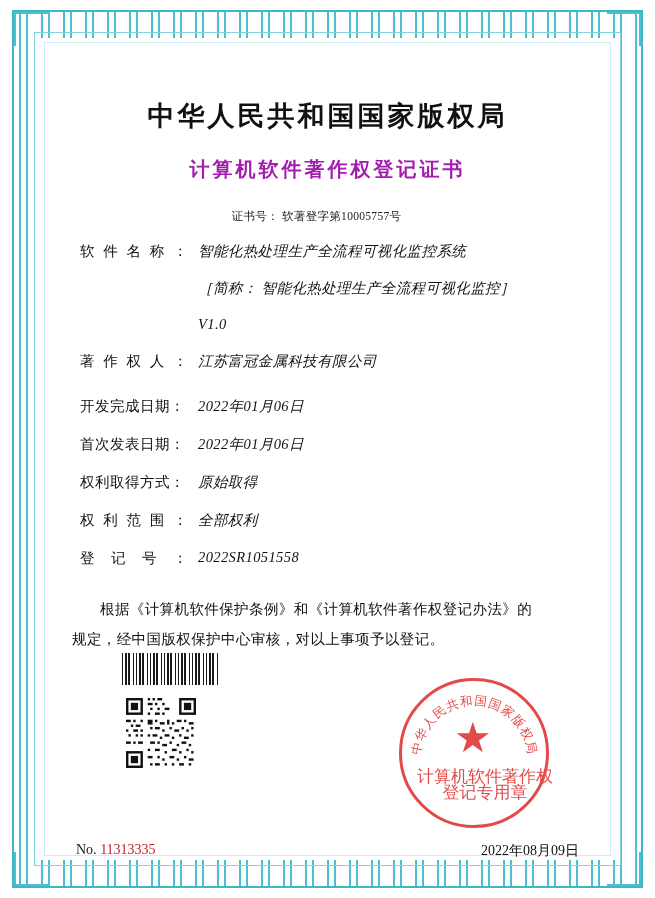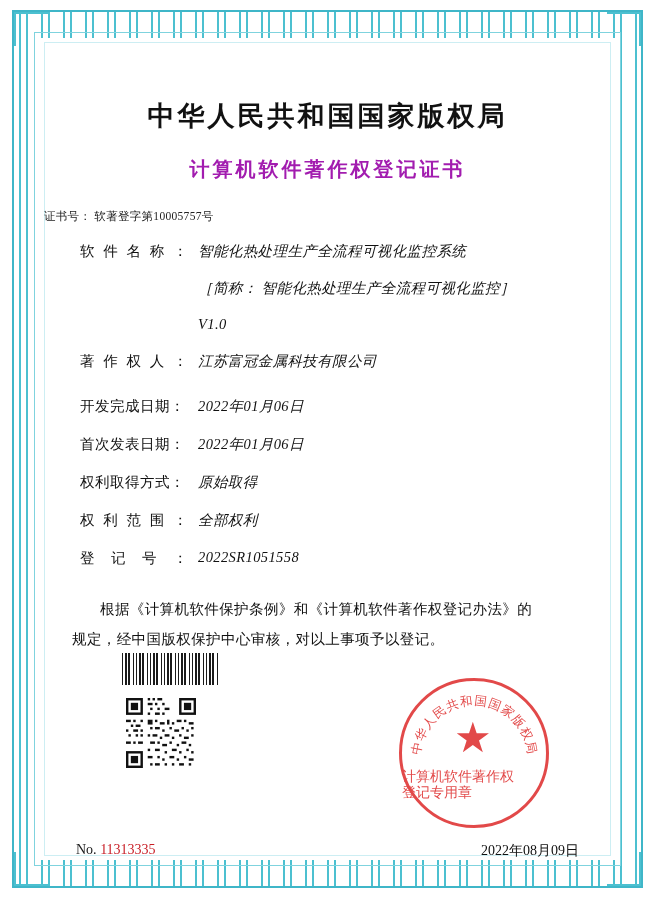--- a/index.html
+++ b/index.html
@@ -101,21 +101,21 @@
     text-align: center;
     font-size: 20px;
     letter-spacing: 3px;
     color: #a21caf;
     margin-top: 22px;
     font-weight: bold;
     font-family: "Liberation Serif", serif;
   }
 
   .cert-no {
-    text-align: left;
+    text-align: center;
     font-size: 11.5px;
     color: #222222;
     margin-top: 26px;
     padding-right: 22px;
     letter-spacing: 0.3px;
   }
 
   .fields {
     margin-top: 18px;
     padding-left: 36px;
@@ -230,25 +230,25 @@
     width: 144px; height: 144px;
   }
   .seal-arc text {
     font-size: 12.5px;
     fill: #e03a3a;
     font-family: "Liberation Serif", serif;
     letter-spacing: 1px;
   }
   .seal-bottom {
     position: absolute;
-    left: 0;
+    left: 11px;
     top: 88px;
     width: 144px;
-    text-align: left;
-    font-size: 14px;
+    text-align: center;
+    font-size: 17px;
     line-height: 16px;
     color: #e03a3a;
   }
 
   .footer {
     position: absolute;
     left: 0;
     top: 800px;
     width: 567px;
     display: flex;

